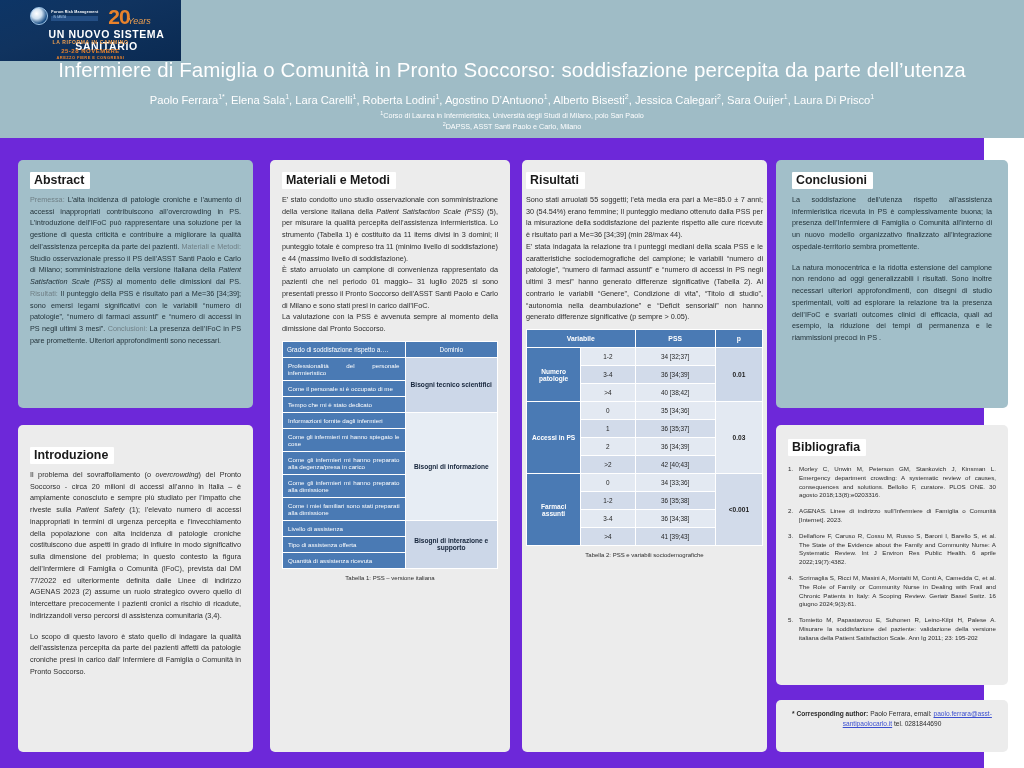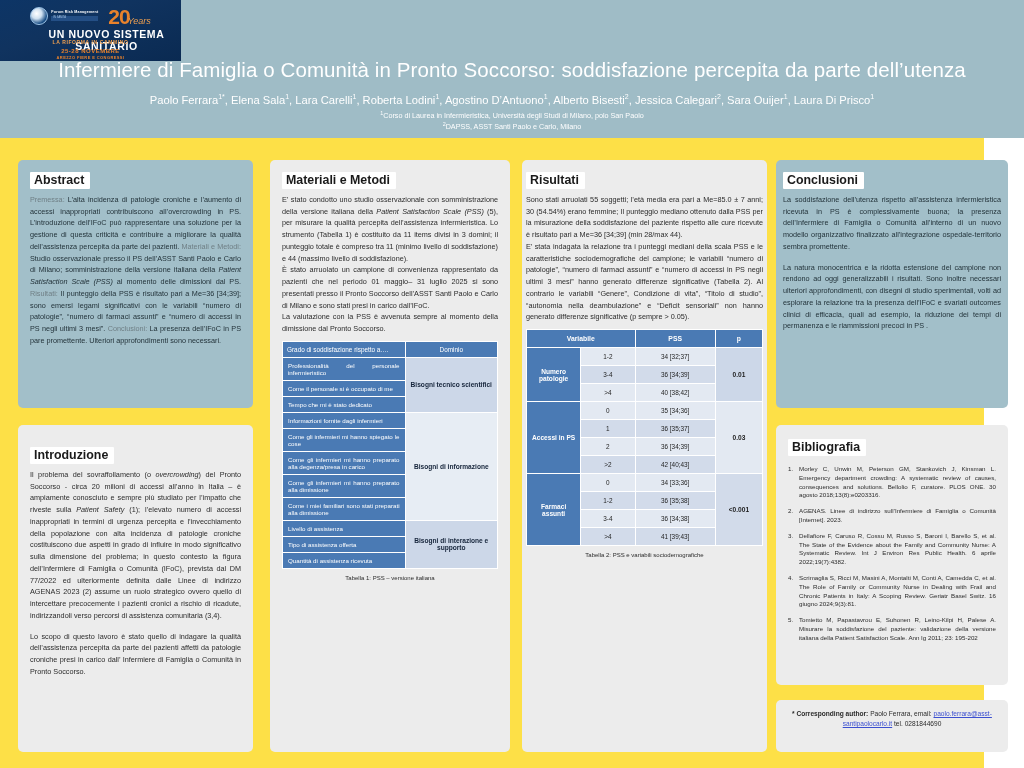--- a/index.html
+++ b/index.html
@@ -3,21 +3,21 @@
 <meta charset="utf-8">
 <title>Poster</title>
 <style>
   * { box-sizing: border-box; margin: 0; padding: 0; }
   html, body {
     width: 1024px; height: 768px;
     font-family: "Liberation Sans", sans-serif;
     background: #ffffff;
     overflow: hidden;
   }
-  .poster { position: relative; width: 984px; height: 768px; background: #fde047; }
+  .poster { position: relative; width: 984px; height: 768px; background: #6d28d9; }
 
   
   .header {
     position: absolute; left: 0; top: 0; width: 1024px; height: 138px;
     background: #9fbcc6;
   }
   .logo-banner {
     position: absolute; left: 0; top: 0; width: 181px; height: 61px;
     background: linear-gradient(160deg,#0d3566 0%, #10335f 40%, #0a2a52 100%);
     overflow: hidden;
@@ -97,21 +97,21 @@
   em { font-style: italic; }
 
   
   #abstract-panel  { left: 18px;  top: 160px; width: 235px; height: 248px; padding: 10px 12px; }
   #intro-panel     { left: 18px;  top: 425px; width: 235px; height: 327px; padding: 20px 12px; }
   
   #metodi-panel    { left: 270px; top: 160px; width: 240px; height: 592px; padding: 10px 12px; }
   
   #risultati-panel { left: 522px; top: 160px; width: 245px; height: 592px; padding: 10px 4px; }
   
-  #conclusioni-panel { left: 776px; top: 160px; width: 232px; height: 248px; padding: 10px 7px; }
+  #conclusioni-panel { left: 776px; top: 160px; width: 232px; height: 248px; padding: 10px 16px; }
   #biblio-panel      { left: 776px; top: 425px; width: 232px; height: 260px; padding: 12px 12px; }
   #corresp-panel     { left: 776px; top: 700px; width: 232px; height: 52px; padding: 9px 10px; }
 
   
   .tbl { border-collapse: collapse; width: 100%; table-layout: fixed; }
   .t1 { margin-top: 6px; }
   .t1 th, .t1 td { border: 1px solid #ffffff; }
   .t1 .th-blue {
     background: #4a7ab4; color: #ffffff; font-size: 6.4px;
     text-align: center; padding: 4px 4px; font-weight: normal;

